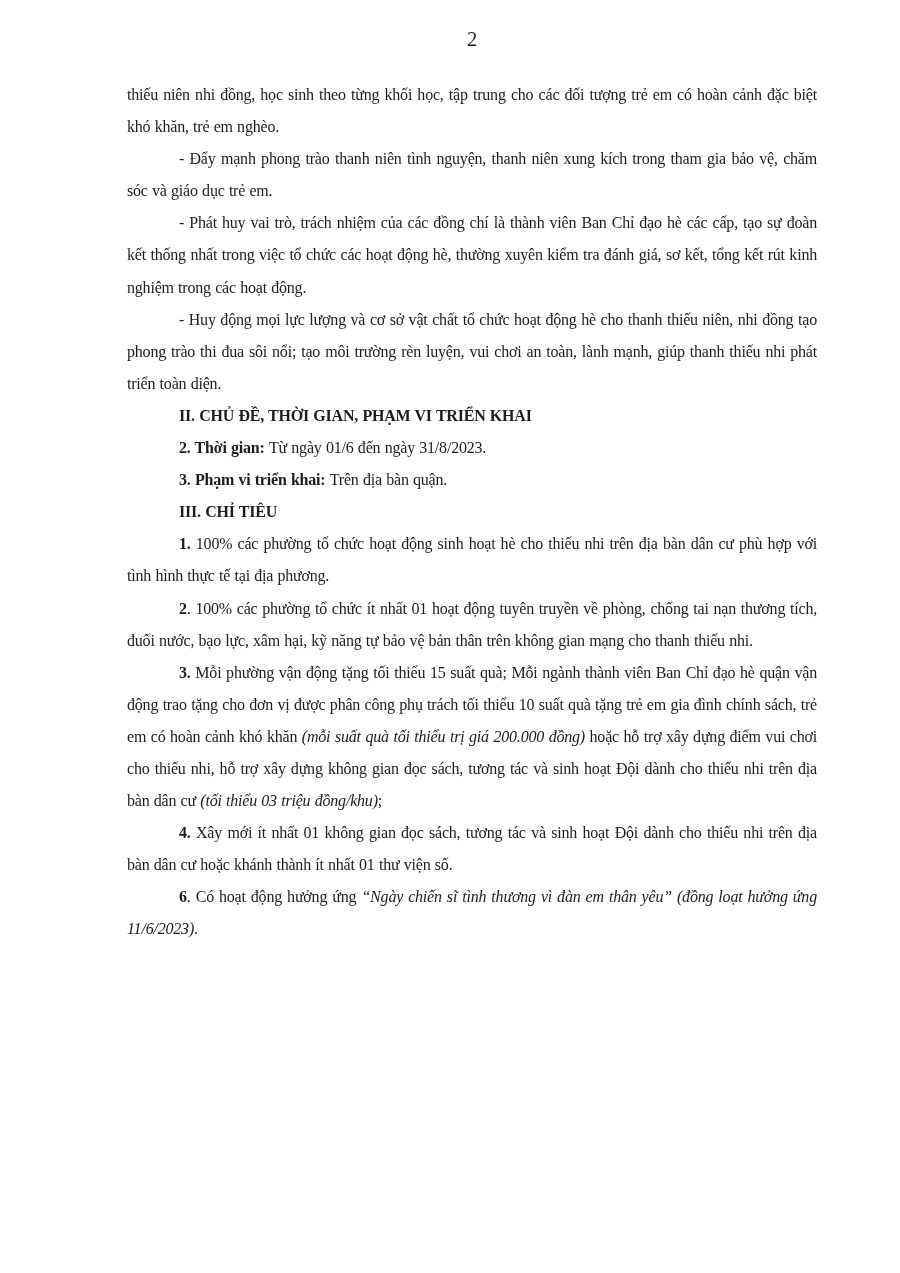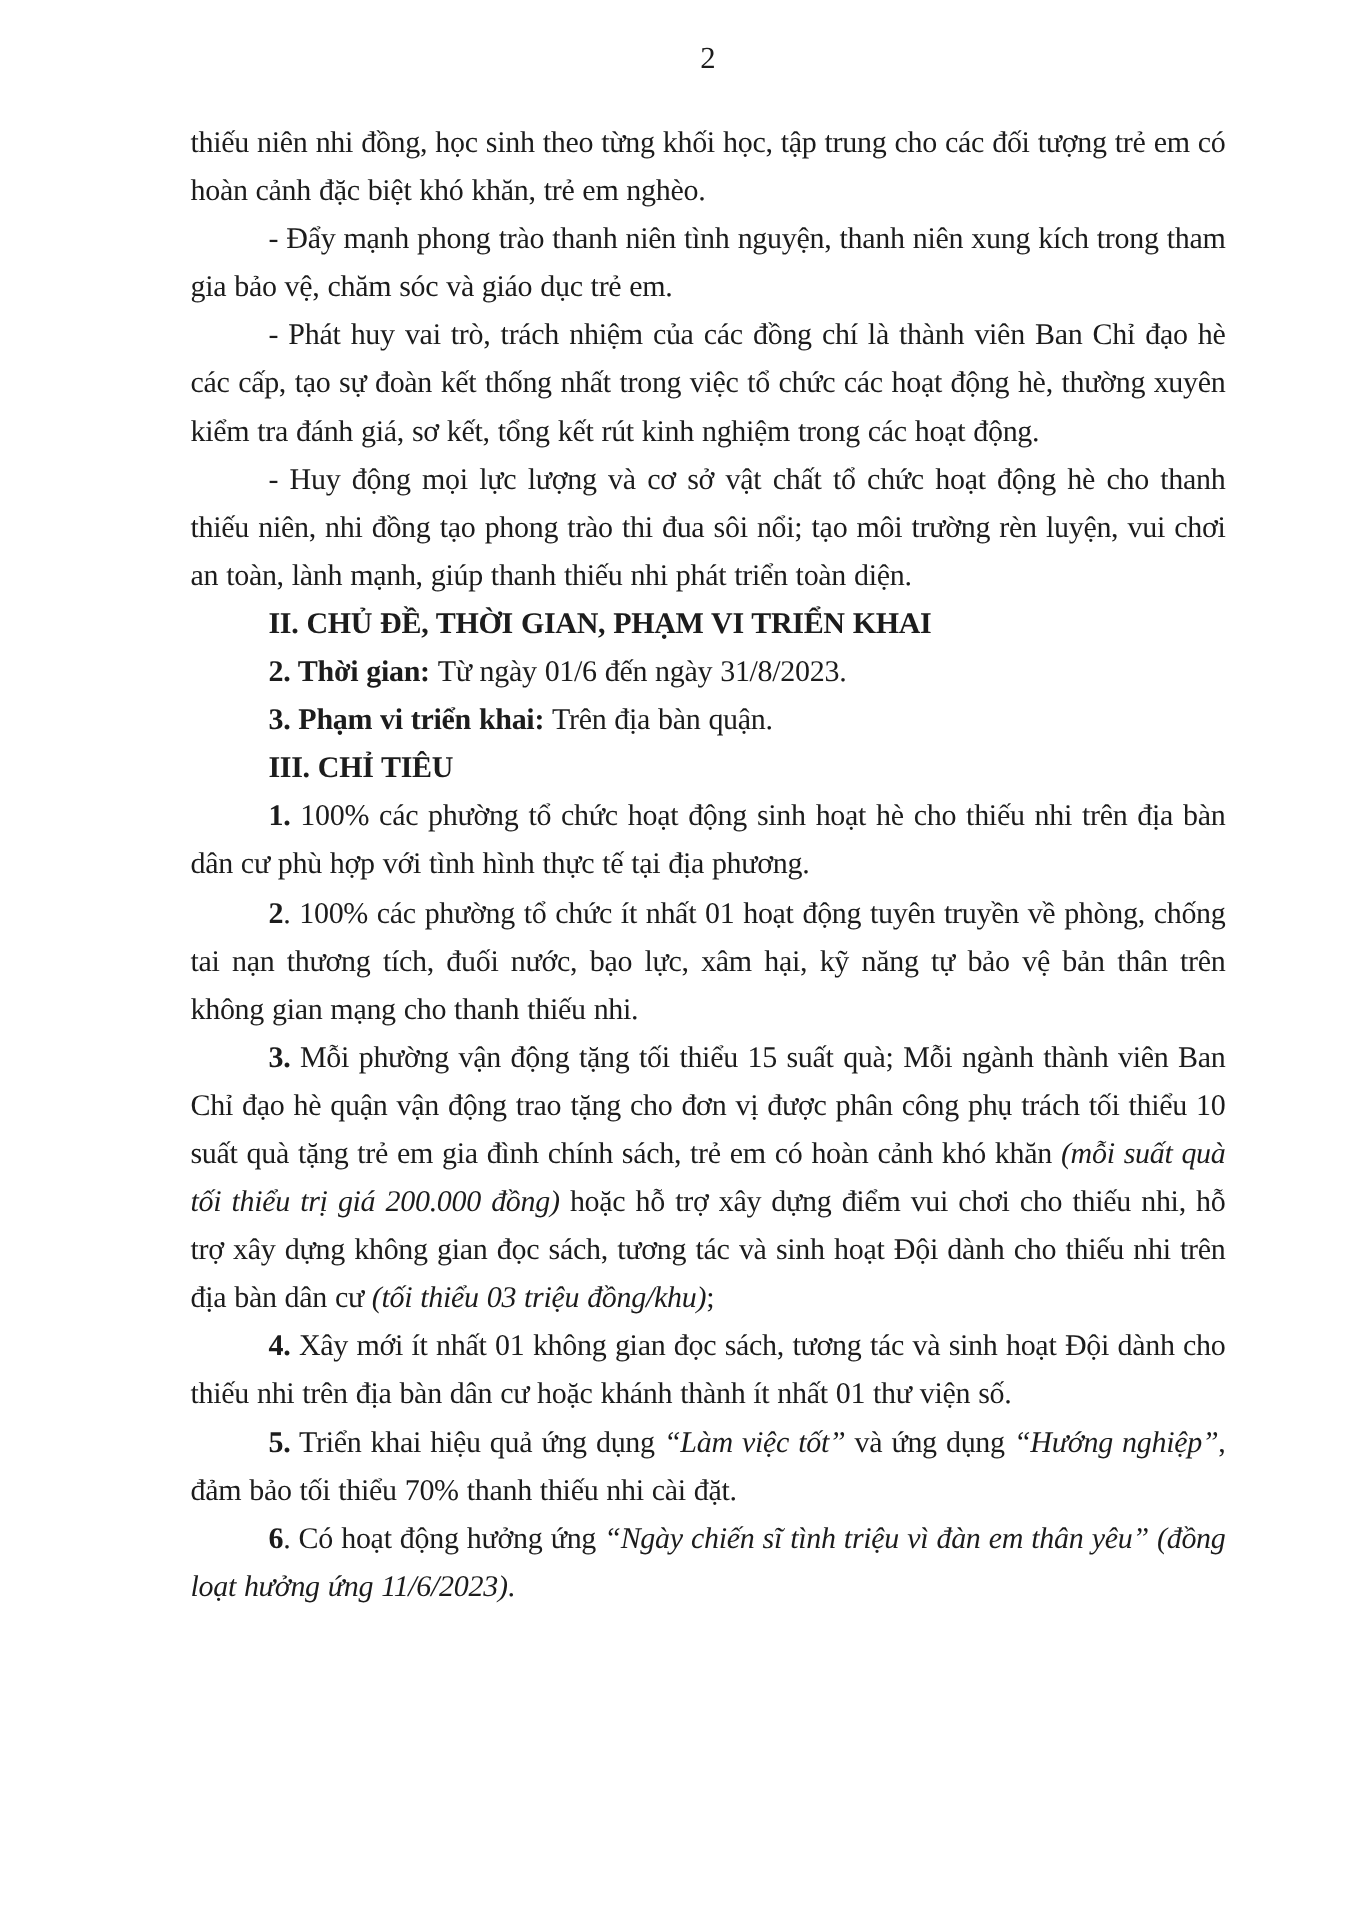--- a/index.html
+++ b/index.html
@@ -27,21 +27,21 @@
   }
   .content {
     position: absolute;
     top: 79px;
     left: 127px;
     width: 690px;
   }
   p.para {
     margin: 0;
     padding: 0;
-    font-size: 20px;
+    font-size: 16px;
     line-height: 32.1px;
     letter-spacing: -0.2px;
     text-align: justify;
     text-justify: inter-word;
     word-spacing: 0.5px;
   }
   p.para.indent {
     text-indent: 52px;
   }
   p.para span.b  { font-weight: bold; }
@@ -58,16 +58,15 @@
       <p class="para indent"><span class="">- Phát huy vai trò, trách nhiệm của các đồng chí là thành viên Ban Chỉ đạo hè các cấp, tạo sự đoàn kết thống nhất trong việc tổ chức các hoạt động hè, thường xuyên kiểm tra đánh giá, sơ kết, tổng kết rút kinh nghiệm trong các hoạt động.</span></p>
       <p class="para indent"><span class="">- Huy động mọi lực lượng và cơ sở vật chất tổ chức hoạt động hè cho thanh thiếu niên, nhi đồng tạo phong trào thi đua sôi nổi; tạo môi trường rèn luyện, vui chơi an toàn, lành mạnh, giúp thanh thiếu nhi phát triển toàn diện.</span></p>
       <p class="para indent"><span class="b">II. CHỦ ĐỀ, THỜI GIAN, PHẠM VI TRIỂN KHAI</span></p>
       <p class="para indent"><span class="b">2. Thời gian: </span><span class="">Từ ngày 01/6 đến ngày 31/8/2023.</span></p>
       <p class="para indent"><span class="b">3. Phạm vi triển khai: </span><span class="">Trên địa bàn quận.</span></p>
       <p class="para indent"><span class="b">III. CHỈ TIÊU</span></p>
       <p class="para indent"><span class="b">1.</span><span class=""> 100% các phường tổ chức hoạt động sinh hoạt hè cho thiếu nhi trên địa bàn dân cư phù hợp với tình hình thực tế tại địa phương.</span></p>
       <p class="para indent"><span class="b">2</span><span class="">. 100% các phường tổ chức ít nhất 01 hoạt động tuyên truyền về phòng, chống tai nạn thương tích, đuối nước, bạo lực, xâm hại, kỹ năng tự bảo vệ bản thân trên không gian mạng cho thanh thiếu nhi.</span></p>
       <p class="para indent"><span class="b">3.</span><span class=""> Mỗi phường vận động tặng tối thiểu 15 suất quà; Mỗi ngành thành viên Ban Chỉ đạo hè quận vận động trao tặng cho đơn vị được phân công phụ trách tối thiểu 10 suất quà tặng trẻ em gia đình chính sách, trẻ em có hoàn cảnh khó khăn </span><span class="i">(mỗi suất quà tối thiểu trị giá 200.000 đồng)</span><span class=""> hoặc hỗ trợ xây dựng điểm vui chơi cho thiếu nhi, hỗ trợ xây dựng không gian đọc sách, tương tác và sinh hoạt Đội dành cho thiếu nhi trên địa bàn dân cư </span><span class="i">(tối thiểu 03 triệu đồng/khu)</span><span class="">;</span></p>
       <p class="para indent"><span class="b">4.</span><span class=""> Xây mới ít nhất 01 không gian đọc sách, tương tác và sinh hoạt Đội dành cho thiếu nhi trên địa bàn dân cư hoặc khánh thành ít nhất 01 thư viện số.</span></p>
-      <p class="para indent"><span class="b">5.</span><span class=""> Triển khai hiệu quả ứng dụng </span><span class="i">“Làm việc tốt”</span><span class=""> và ứng dụng </span><span class="i">“Hướng nghiệp”</span><span class="">, đảm bảo tối thiểu 70% thanh thiếu nhi cài đặt.</span></p>
-      <p class="para indent"><span class="b">6</span><span class="">. Có hoạt động hưởng ứng </span><span class="i">“Ngày chiến sĩ tình triệu vì đàn em thân yêu”</span><span class=""> </span><span class="i">(đồng loạt hưởng ứng 11/6/2023)</span><span class="">.</span></p>
+      <p class="para indent"><span class="b">6</span><span class="">. Có hoạt động hưởng ứng </span><span class="i">“Ngày chiến sĩ tình thương vì đàn em thân yêu”</span><span class=""> </span><span class="i">(đồng loạt hưởng ứng 11/6/2023)</span><span class="">.</span></p>
     </div>
 </div>
 
 </body></html>

